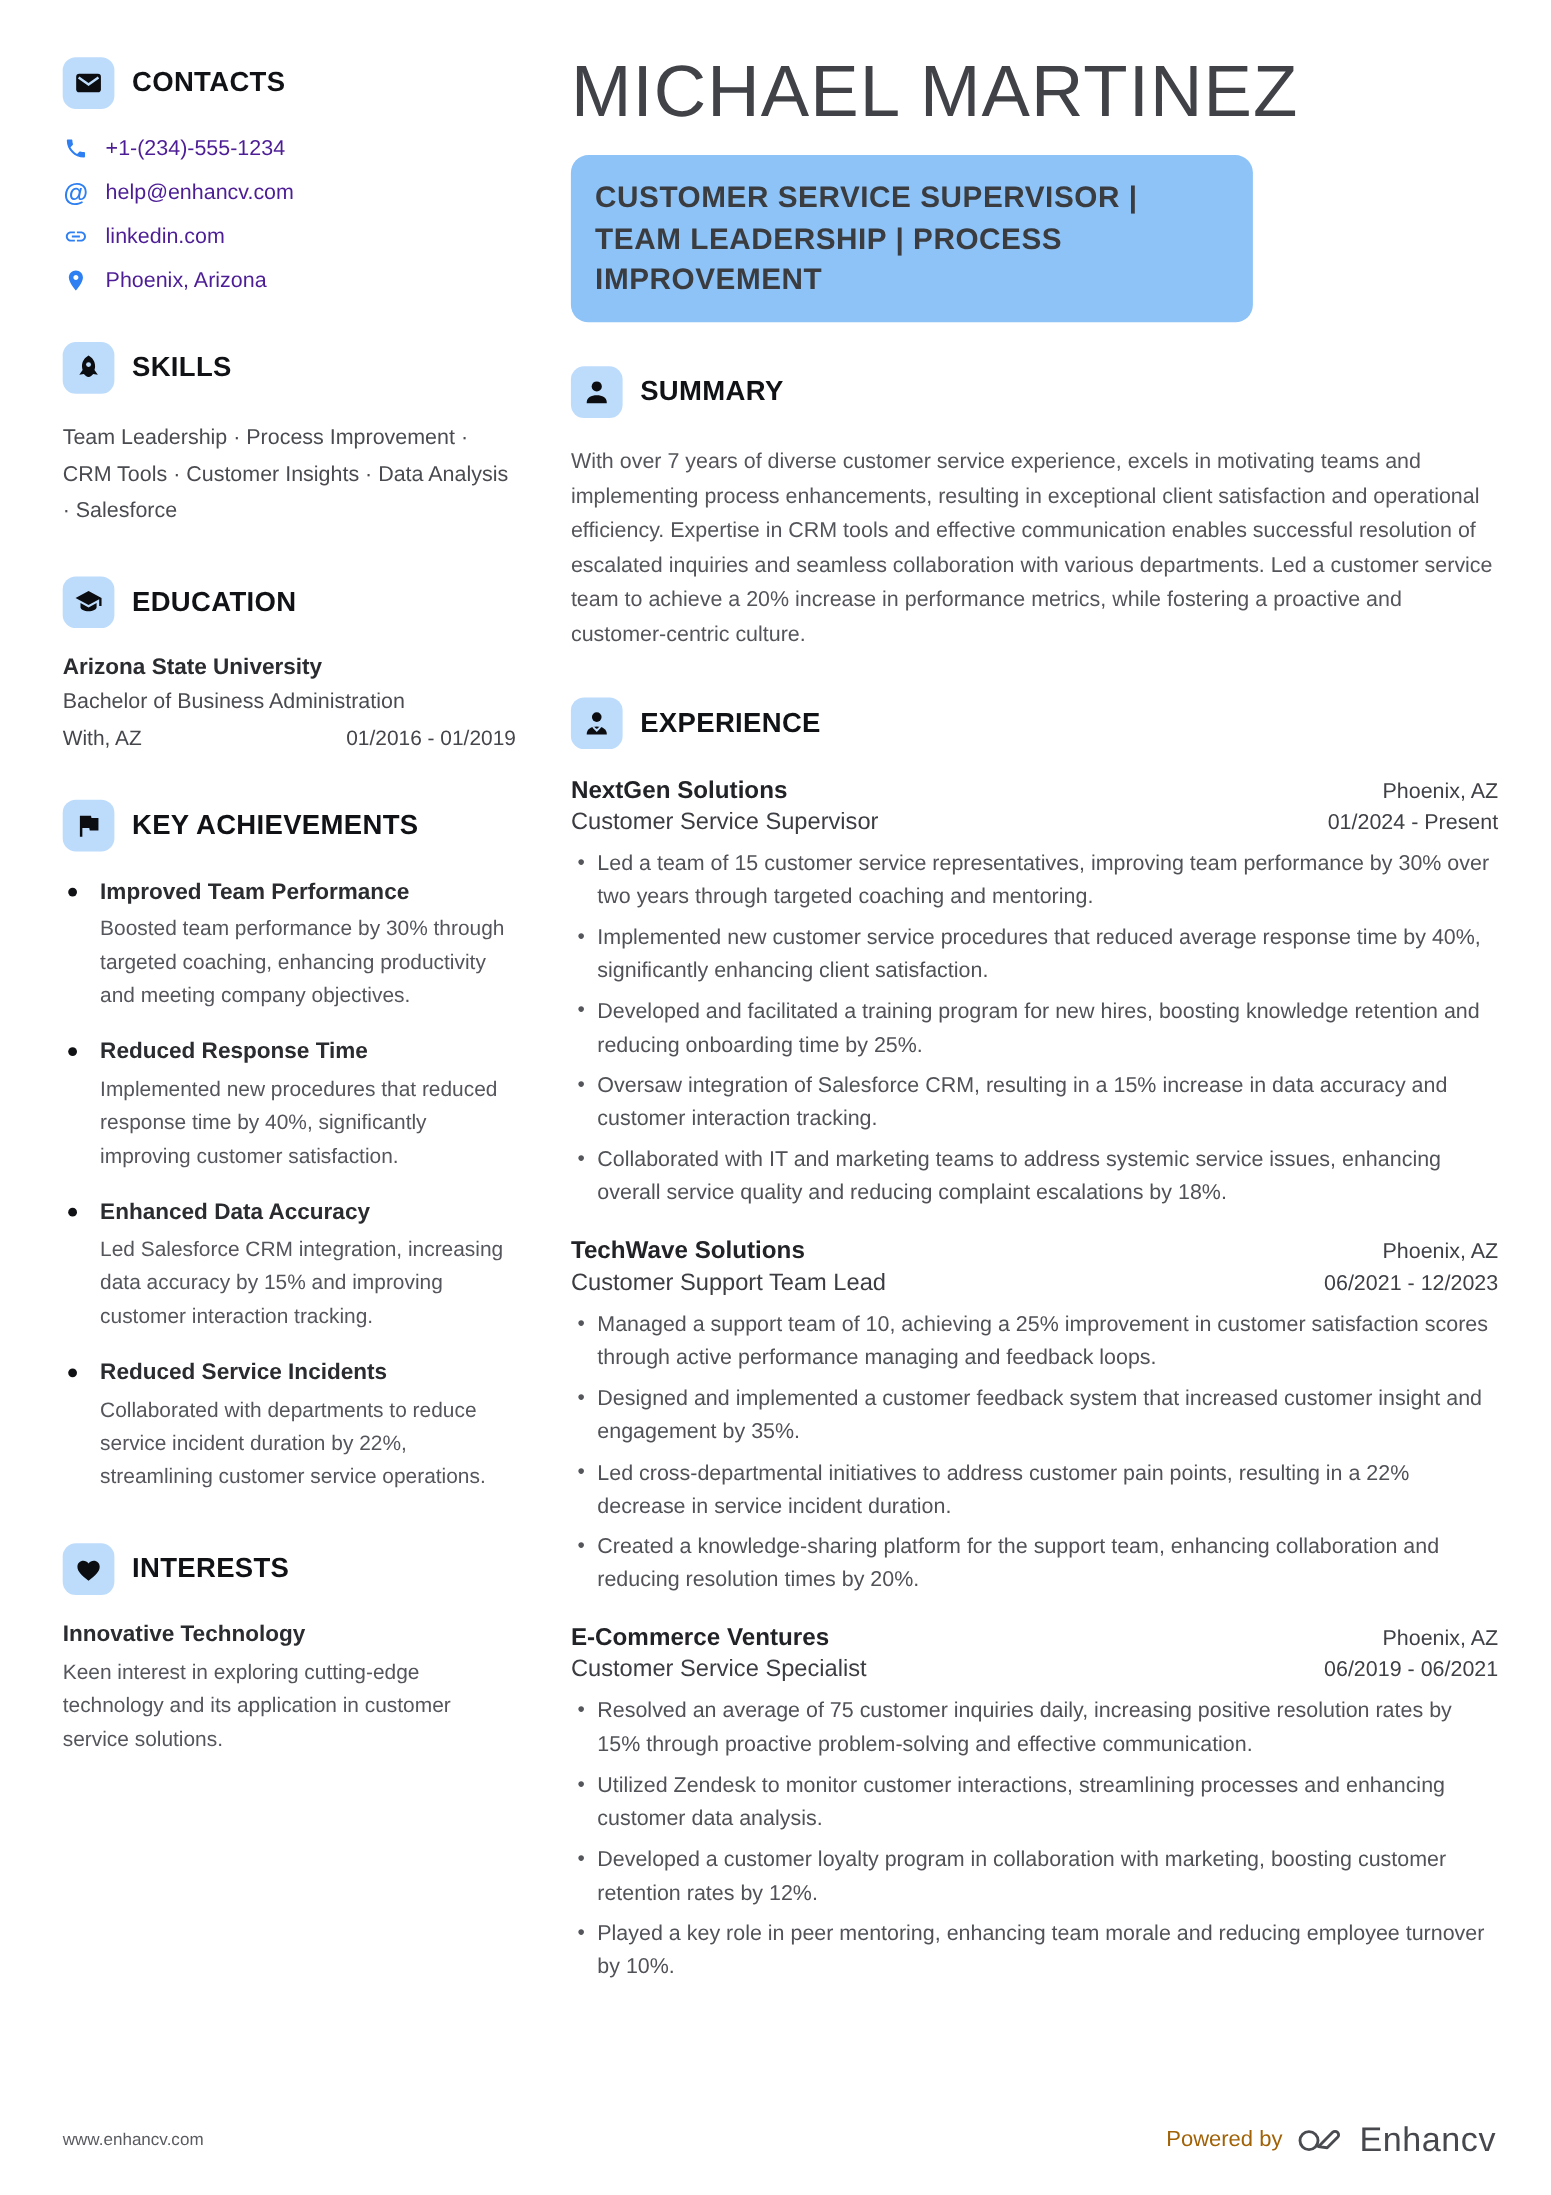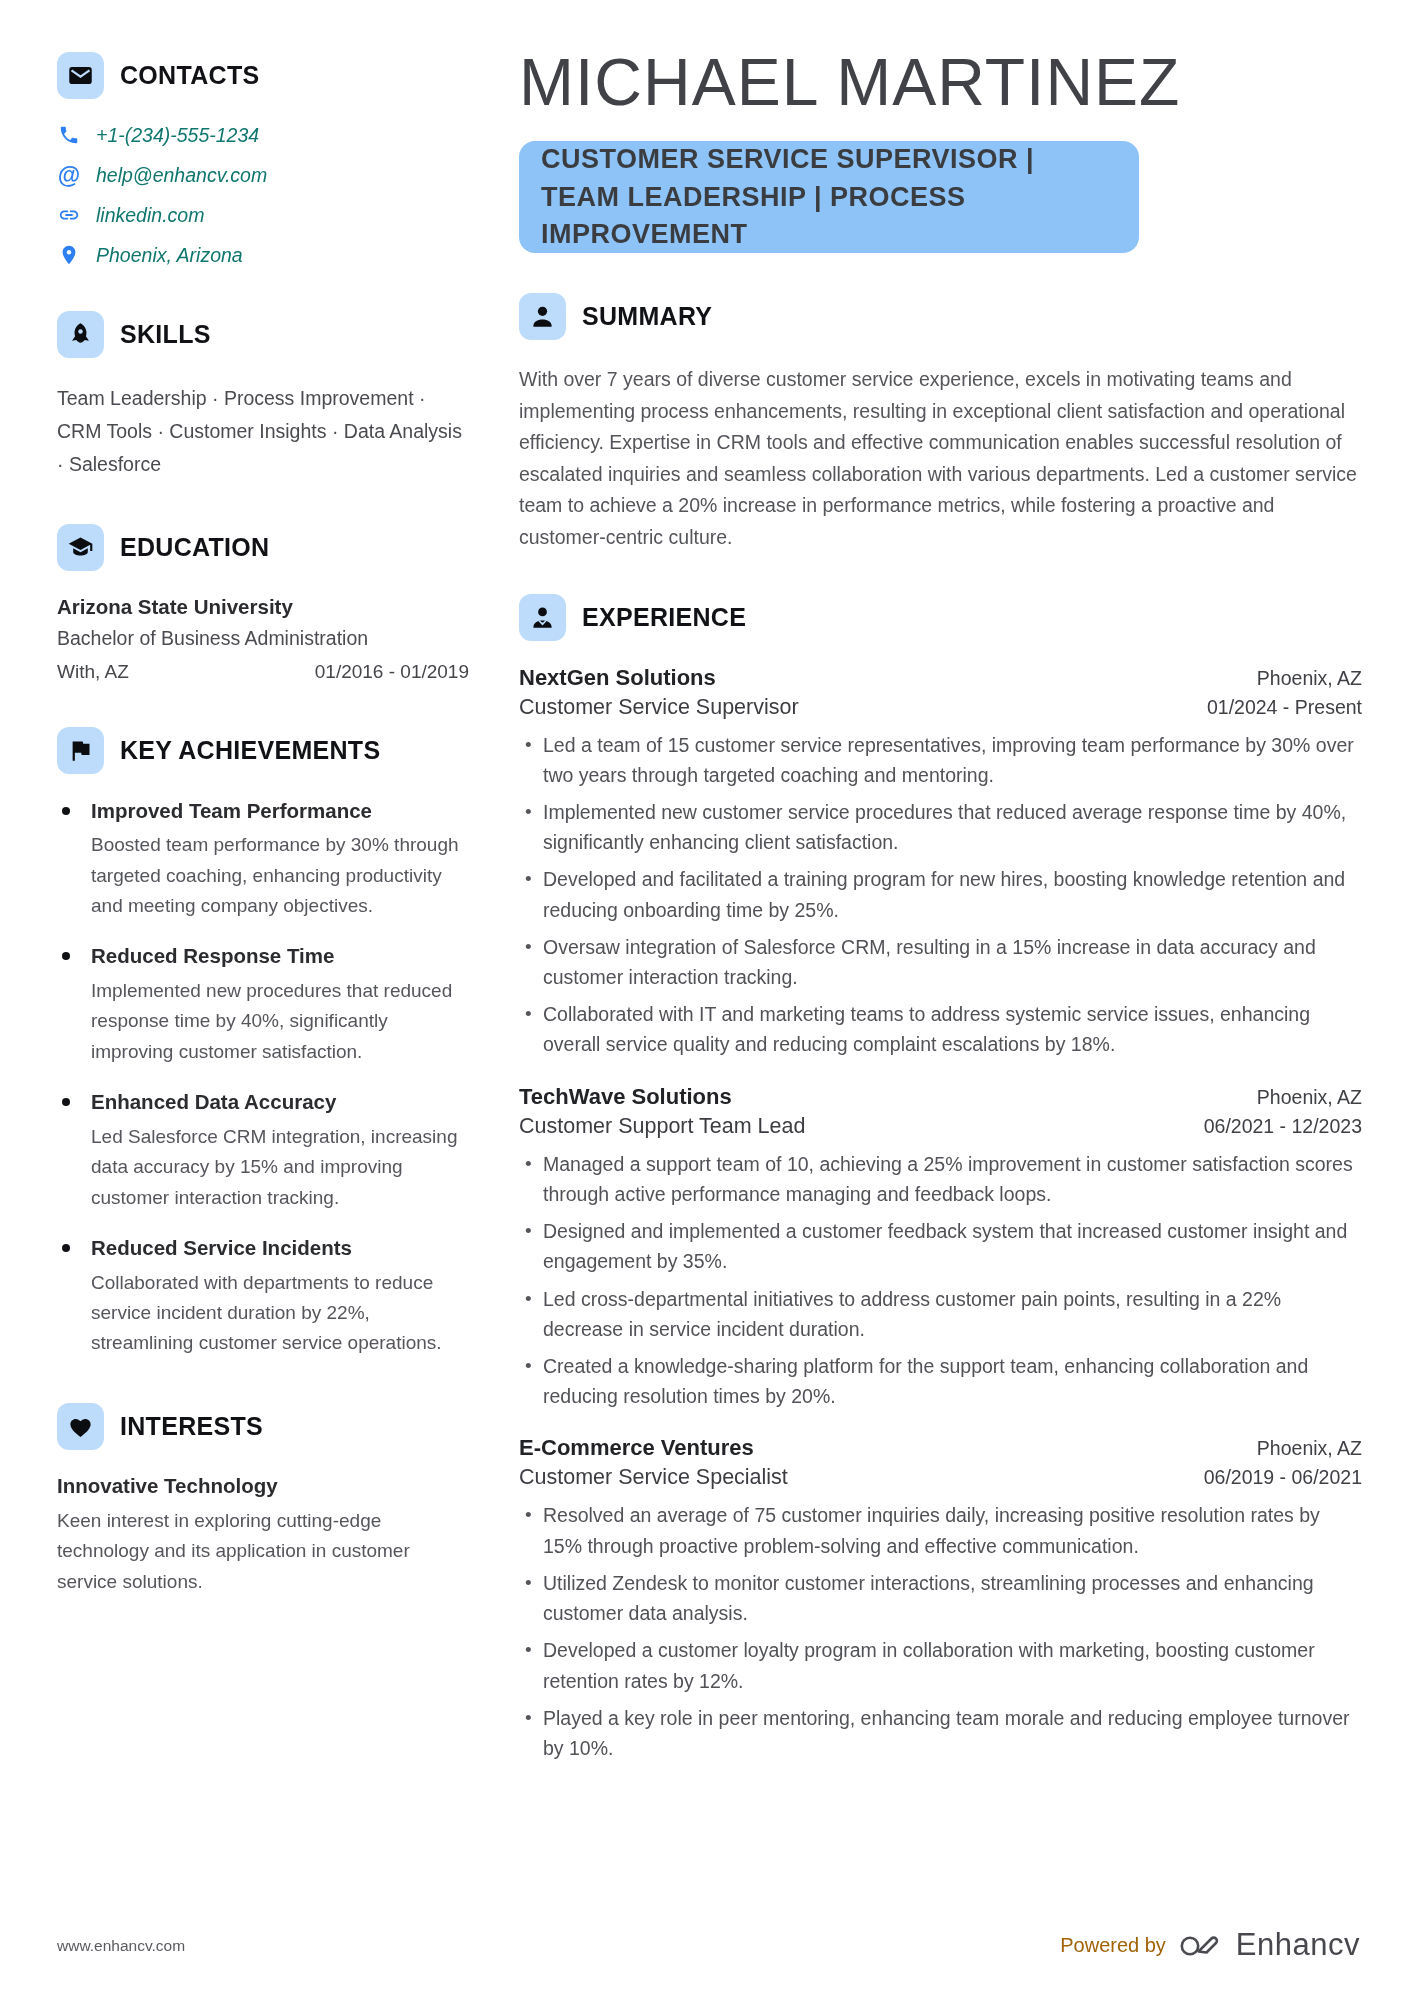--- a/index.html
+++ b/index.html
@@ -29,42 +29,42 @@
   .sec-title {
     font-size:25px; font-weight:800; color:#111216; letter-spacing:.3px;
   }
 
   
   .left .section { margin-bottom:44px; }
   .contact-item { display:flex; align-items:center; gap:15px; margin:16px 0; }
   .contact-item .c-icon { width:24px; height:24px; flex:0 0 24px; display:flex; align-items:center; justify-content:center; }
   .contact-item .c-icon svg { width:22px; height:22px; }
   .contact-item .c-icon .at-glyph { font-size:23px; font-weight:700; color:#2e7ff1; line-height:1; }
-  .contact-text { font-size:19.5px; color:#0f766e;font-style:italic; }
+  .contact-text { font-size:19.5px; color:#4c1d95; }
   .skills-text { font-size:19.5px; color:#4a4b50; line-height:1.68; }
   .edu-school { font-size:20.5px; font-weight:700; color:#2b2c30; margin-bottom:6px; }
   .edu-degree { font-size:19.5px; color:#4a4b50; line-height:1.4; }
   .edu-meta { display:flex; justify-content:space-between; margin-top:8px; font-size:19px; color:#45464b; }
   .ach-item { display:grid; grid-template-columns:34px 1fr; margin-bottom:22px; }
   .ach-dot { width:8px; height:8px; border-radius:50%; background:#101114; margin-top:9px; margin-left:5px; }
   .ach-title { font-size:20.5px; font-weight:700; color:#2b2c30; line-height:1.3; margin-bottom:6px; }
   .ach-body { font-size:19px; color:#55565c; line-height:1.6; }
   .int-title { font-size:20.5px; font-weight:700; color:#2b2c30; margin-bottom:8px; }
   .int-body { font-size:19px; color:#55565c; line-height:1.6; }
 
   
   .person-name {
     font-size:66px; font-weight:400; color:#404247;
     letter-spacing:1px; line-height:1.05; margin-top:-4px;
     white-space:nowrap;
   }
   .title-badge {
     display:inline-block; width:fit-content; max-width:620px;
     background:#8dc3f7; color:#3a3c40;
-    border-radius:16px; padding:0 22px;
+    border-radius:16px; padding:20px 22px;
     font-size:27px; font-weight:600; letter-spacing:.5px;
     line-height:1.38; text-transform:uppercase;
     margin-top:24px;
   }
   .right .section { margin-top:40px; }
   .summary-body { font-size:19.5px; color:#54555a; line-height:1.62; max-width:880px; }
 
   .job { margin-bottom:24px; }
   .job-head { display:grid; grid-template-columns:1fr auto; row-gap:4px; align-items:baseline; }
   .job-company { font-size:22px; font-weight:700; color:#222327; }

